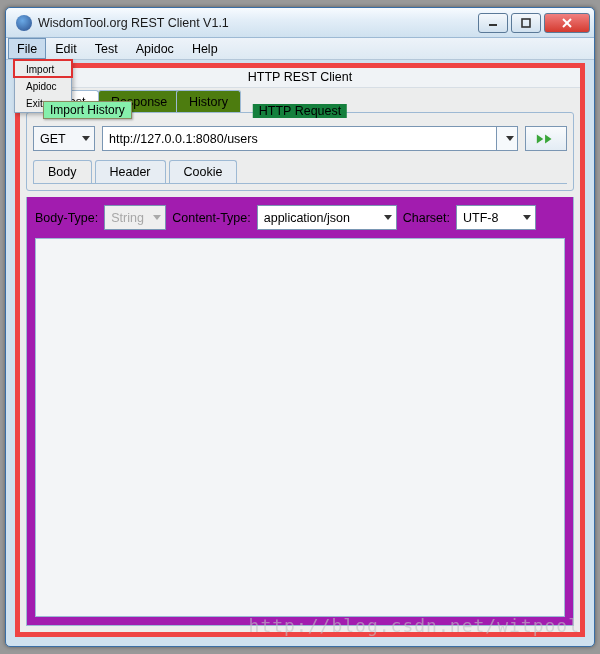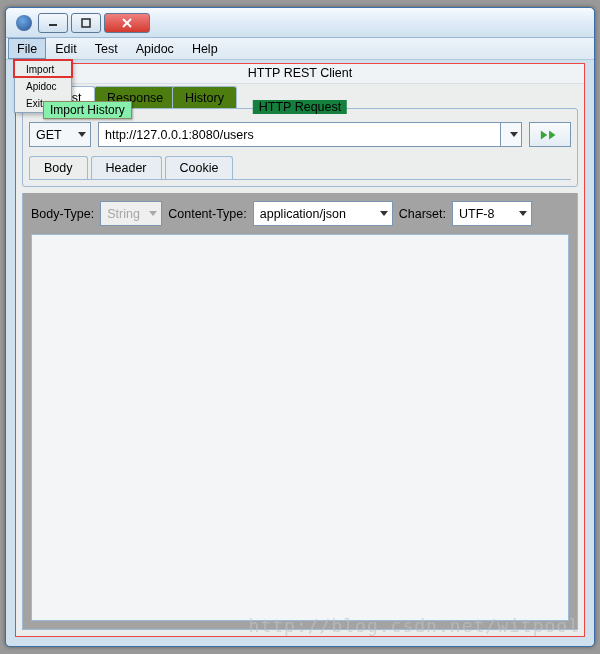--- a/index.html
+++ b/index.html
@@ -8,62 +8,63 @@
   .titlebar { height:30px; background:linear-gradient(#f7fbff,#e3eef8 40%,#cfe1ef); display:flex; align-items:center; padding:0 4px; border-bottom:1px solid #9db9d4; border-radius:5px 5px 0 0; }
   .ticon { width:16px; height:16px; border-radius:50%; background:radial-gradient(circle at 40% 35%,#6aa9e6,#2a4e8b); margin:0 6px; }
   .titletxt { font-size:12.5px; color:#1a1a1a; flex:1; }
   .winbtns { display:flex; gap:3px; }
   .wbtn { width:30px; height:20px; border:1px solid #5a7998; border-radius:3px; display:flex; align-items:center; justify-content:center; font-size:10px; }
   .wbtn.mm { background:linear-gradient(#f4f8fc,#d1e1ef); }
   .wbtn.cl { width:46px; background:linear-gradient(#f08080,#d43a2f); color:#fff; font-size:13px; font-weight:bold; }
   .menubar { height:22px; background:linear-gradient(#edf3f9,#dde9f3); display:flex; align-items:stretch; padding:0 2px; border-bottom:1px solid #b4c7d9; font-size:12.5px; }
   .mitem { display:flex; align-items:center; padding:0 9px; cursor:default; }
   .mitem.active { background:#c7dbee; border:1px solid #6f94b9; padding:0 8px; }
-  .client { position:absolute; left:9px; right:9px; top:55px; bottom:9px; background:#eceded; border:1px solid #ef4444; display:flex; flex-direction:column; }
+  .client { position:absolute; left:9px; right:9px; top:55px; bottom:9px; background:#eceded; border:5px solid #ef4444; display:flex; flex-direction:column; }
   .client-title { text-align:center; font-size:12.5px; padding:2px 0 3px 0; background:#f0f3f6; border-bottom:1px solid #d7dee5; }
   .tabs1row { position:relative; height:22px; margin:2px 6px 0 6px; }
   .tab1 { position:absolute; top:0; height:22px; border:1px solid #9db9d4; border-bottom:none; border-radius:3px 3px 0 0; background:#4d7c0f; font-size:12.5px; display:flex; align-items:center; padding:0 12px; cursor:default; }
   .tab1.sel { background:#fff; z-index:2; }
   .reqbox { margin:0 6px 6px 6px; border:1px solid #9db9d4; background:#eceded; border-radius:3px; padding:5px 6px 6px 6px; flex:0 0 auto; position:relative; }
   .boxtitle { position:absolute; top:-9px; left:50%; transform:translateX(-50%); background:#15803d; font-size:12.5px; padding:0 6px; }
   .reqline { display:flex; gap:7px; align-items:center; margin-top:8px;justify-content:flex-end; }
   .select, .input, .btn { height:25px; border:1px solid #7a96b3; background:#fff; font-size:12.5px; }
   .select { display:flex; align-items:center; justify-content:space-between; padding:0 4px 0 6px; }
   .select.method { width:62px; background:#f4f7fa; }
   .select.disabled { background:#efefef; color:#a7a7a7; }
   .dd { width:0; height:0; border-left:4px solid transparent; border-right:4px solid transparent; border-top:5px solid #333; margin-left:6px; }
   .urlwrap { flex:1; display:flex;border-radius:9px; }
   .urlinput { flex:1; height:25px; border:1px solid #7a96b3; border-right:none; padding:0 6px; font-size:12.5px; background:#fff; }
   .urldd  { width:22px; display:flex; align-items:center; justify-content:center; border:1px solid #7a96b3; background:#f6f9fc; }
   .gobtn { width:42px; height:25px; border:1px solid #7a96b3; background:linear-gradient(#f9fbfd,#e3ecf4); display:flex; align-items:center; justify-content:center; }
   .gobtn svg{ width:22px; height:14px; }
   .tabs2row { height:24px; margin:9px 0 0 0; display:flex; gap:3px; border-bottom:1px solid #9db9d4; }
   .tab2 { border:1px solid #9db9d4; border-bottom:none; border-radius:3px 3px 0 0; background:#e7edf3; font-size:12.5px; display:flex; align-items:center; padding:0 14px; cursor:default; }
   .tab2.sel { background:#eceded; }
-  .pane { border:1px solid #9db9d4; border-top:none; background:#a3a3a3; padding:8px 8px 0 8px; flex:1; margin:0 6px 6px 6px; display:flex; flex-direction:column; }
+  .pane { border:1px solid #9db9d4; border-top:none; background:#a21caf; padding:8px 8px 0 8px; flex:1; margin:0 6px 6px 6px; display:flex; flex-direction:column; }
   .bodyrow { display:flex; align-items:center; gap:6px; font-size:12.5px; }
   .bodyrow label { white-space:nowrap; }
   .select.ct { width:140px; }
   .select.bt { width:62px; }
   .select.cs { width:80px; }
   .bodyarea { flex:1; margin:8px 0 8px 0; border:1px solid #9db9d4; background:#f3f5f7; }
 
   
   .filemenu { position:absolute; left:8px; top:52px; width:58px; background:#eceded; border:1px solid #8ea7c1; box-shadow:2px 2px 4px rgba(0,0,0,.25); z-index:20; }
   .fmi { font-size:10px; padding:3px 11px; cursor:default; }
   .redmark { position:absolute; left:7px; top:51px; width:60px; height:19px; border:2px solid #e03030; z-index:25; pointer-events:none; }
   .tooltip { position:absolute; left:37px; top:93px; background:#86efac; border:1px solid #8a8a60; font-size:12px; padding:1px 6px; z-index:30; box-shadow:1px 1px 2px rgba(0,0,0,.3); }
   .watermark { position:absolute; right:14px; bottom:10px; font-size:18px; color:#bfc3c6; opacity:.6; letter-spacing:1px; pointer-events:none; font-family:monospace; }
 </style>
 </head>
 <body>
 
 <div class="win">
   <div class="titlebar">
     <div class="ticon"></div>
+    <div class="titletxt">WisdomTool.org REST Client V1.1</div>
     <div class="winbtns">
       <div class="wbtn mm">
         <svg width="10" height="8">
             <rect x="1" y="5" width="8" height="2" fill="#333"></rect>
           </svg>
       </div>
       <div class="wbtn mm">
         <svg width="10" height="10">
             <rect x="1" y="1" width="8" height="8" fill="none" stroke="#333" stroke-width="1.6"></rect>
           </svg>

